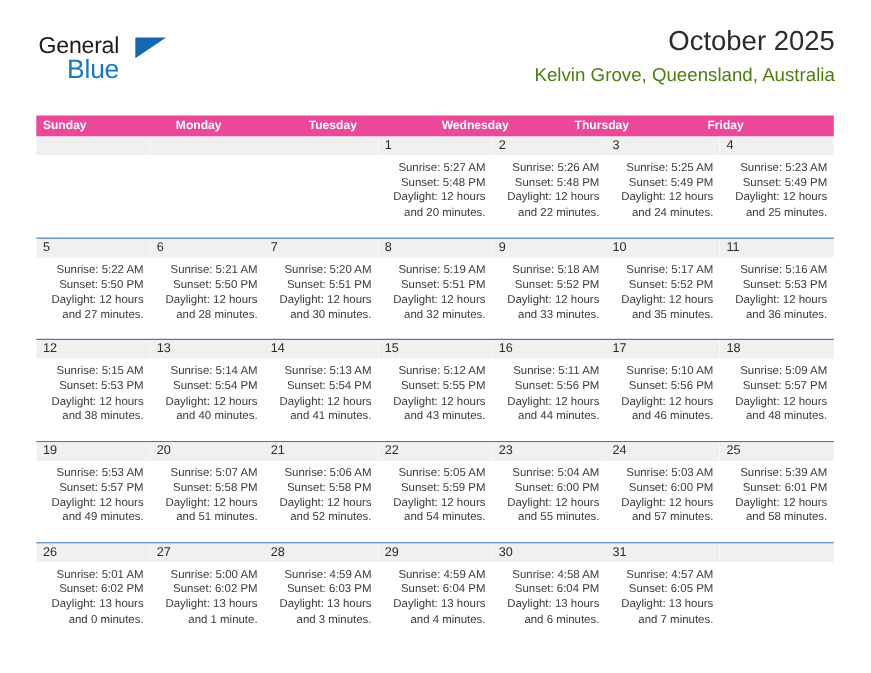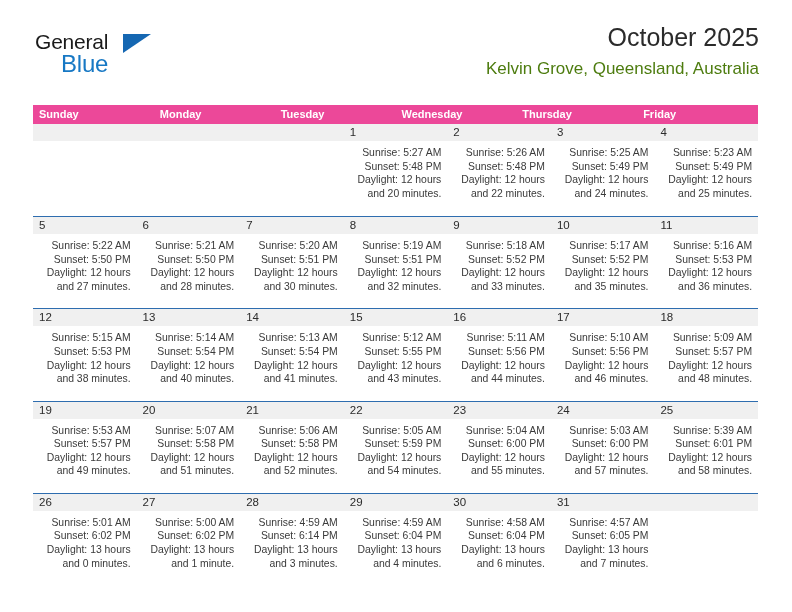--- a/index.html
+++ b/index.html
@@ -495,21 +495,21 @@
               <div class="day-line">Daylight: 13 hours</div>
               <div class="day-line">and 1 minute.</div>
             </div>
           </div>
           <div class="day-cell">
             <div class="day-band">
               <div class="day-num">28</div>
             </div>
             <div class="day-body">
               <div class="day-line">Sunrise: 4:59 AM</div>
-              <div class="day-line">Sunset: 6:14 PM</div>
+              <div class="day-line">Sunset: 6:03 PM</div>
               <div class="day-line">Daylight: 13 hours</div>
               <div class="day-line">and 3 minutes.</div>
             </div>
           </div>
           <div class="day-cell">
             <div class="day-band">
               <div class="day-num">29</div>
             </div>
             <div class="day-body">
               <div class="day-line">Sunrise: 4:59 AM</div>

